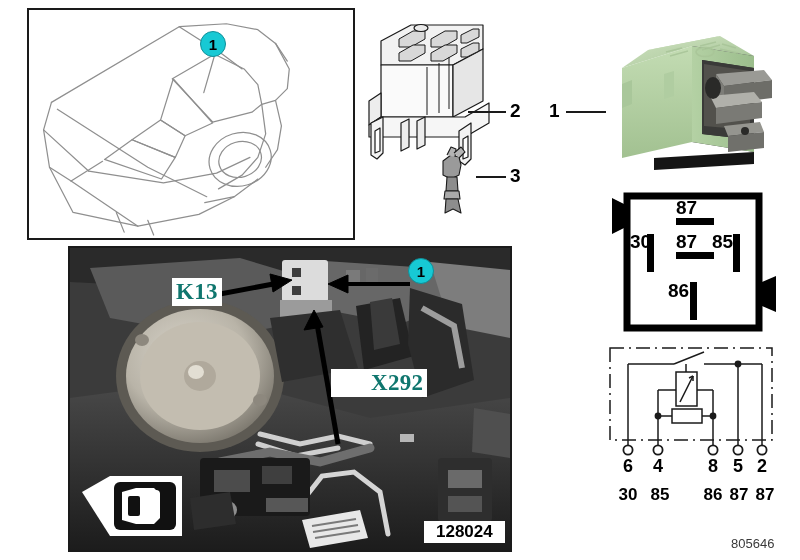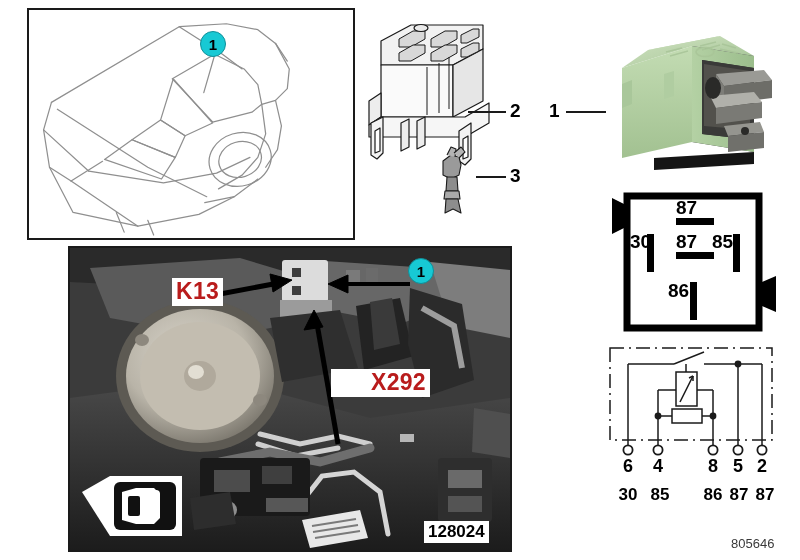--- a/index.html
+++ b/index.html
@@ -110,39 +110,39 @@
     border: 2px solid #1a1a1a;
     background: #6e6e6e;
     box-sizing: border-box;
     overflow: hidden;
   }
   #photo-svg { display: block; width: 100%; height: 100%; }
 
   .photo-label {
     position: absolute;
     background: #ffffff;
-    color: #b91c1c;
+    color: #0f766e;
     font-weight: bold;
     font-size: 23px;
     padding: 1px 4px;
-    font-family: Liberation Sans, sans-serif;
+    font-family: Liberation Serif, serif;
     line-height: 1.12;
     letter-spacing: 0.3px;
   }
   #label-k13  { left: 172px; top: 278px; }
   #label-x292 { left: 331px; top: 369px; padding-left: 40px; }
 
   #photo-ref {
     position: absolute;
     left: 424px; top: 521px;
     background: #ffffff;
     color: #000;
     font-size: 17px;
     font-weight: bold;
-    padding: 1px 4px;
+    padding: 1px 12px;
     font-family: "Liberation Sans", sans-serif;
   }
 
   
   #doc-number {
     position: absolute;
     left: 731px; top: 536px;
     font-size: 13px;
     color: #3a3a3a;
     font-family: "Liberation Sans", sans-serif;

